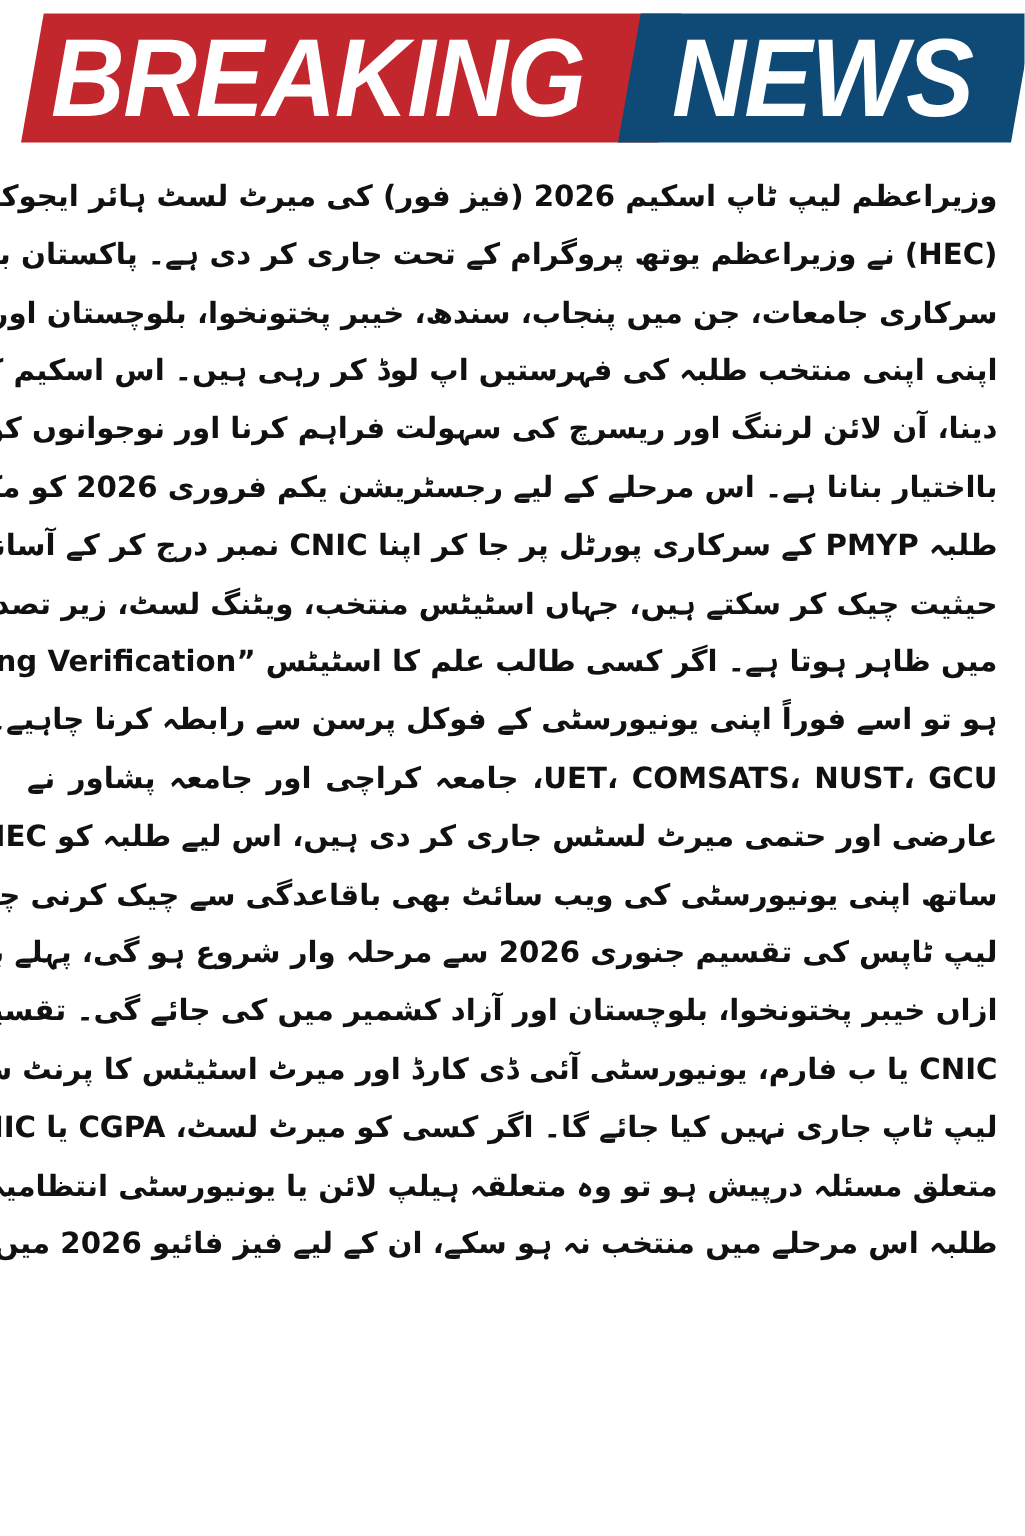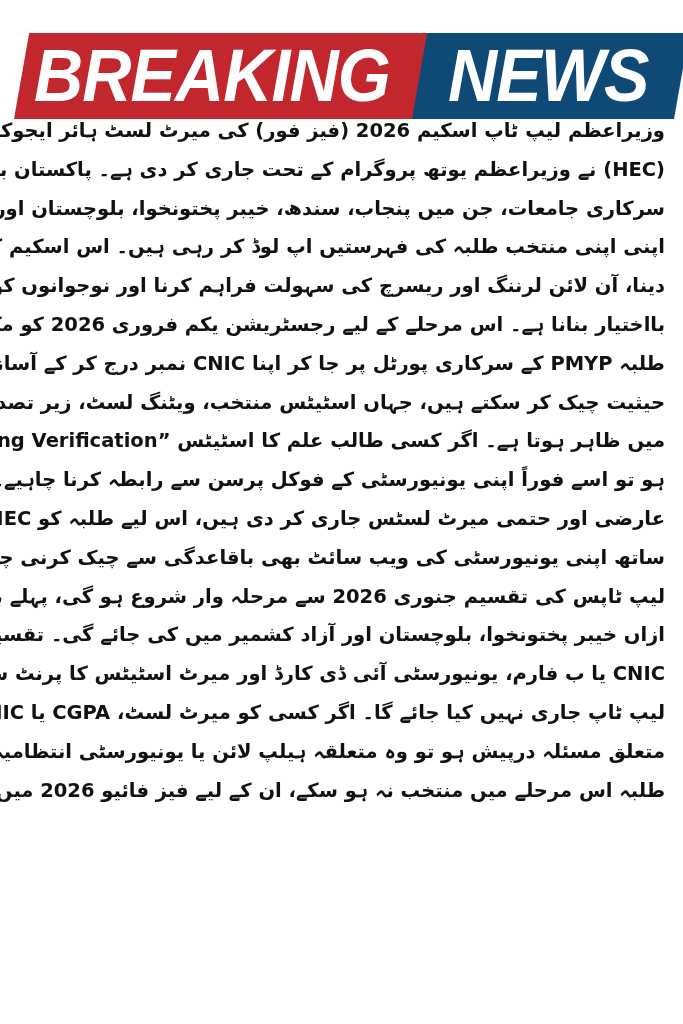--- a/index.html
+++ b/index.html
@@ -1,18 +1,18 @@
 <!DOCTYPE html>
 <html><head>
   <meta charset="utf-8">
   <style>
     html, body { margin: 0; padding: 0; background: #ffffff; }
     body { width: 683px; height: 1024px; overflow: hidden; position: relative;
            font-family: "DejaVu Sans", sans-serif; }
-    .banner { position: absolute; left: 0; top: 0; width: 683px; height: 100px; margin-top: 24px; }
+    .banner { position: absolute; left: 0; top: 0; width: 683px; height: 100px; }
     .banner-red { position: absolute; left: 14px; top: 9px; width: 425px; height: 86px;
                   background: #c1272d; transform: skewX(-10deg); transform-origin: bottom left; }
     .banner-blue { position: absolute; left: 412px; top: 9px; width: 262px; height: 86px;
                    background: #0e4a75; transform: skewX(-10deg); transform-origin: bottom left; }
     .banner-text { position: absolute; top: 12px; color: #ffffff; font-weight: bold; font-style: italic;
                    font-family: "Liberation Sans", sans-serif; font-size: 74px; line-height: 80px;
                    letter-spacing: -1px; transform: scaleX(0.92); transform-origin: left center; }
     .banner-text.breaking { left: 34px; }
     .banner-text.news { left: 448px; }
     .article { position: absolute; left: 18px; top: 112px; width: 647px; direction: rtl;
@@ -35,20 +35,21 @@
   <div class="line justify">وزیراعظم لیپ ٹاپ اسکیم 2026 (فیز فور) کی میرٹ لسٹ ہائر ایجوکیشن کمیشن</div>
   <div class="line justify">(HEC) نے وزیراعظم یوتھ پروگرام کے تحت جاری کر دی ہے۔ پاکستان بھر کی</div>
   <div class="line justify">سرکاری جامعات، جن میں پنجاب، سندھ، خیبر پختونخوا، بلوچستان اور آزاد کشمیر شامل ہیں،</div>
   <div class="line justify">اپنی اپنی منتخب طلبہ کی فہرستیں اپ لوڈ کر رہی ہیں۔ اس اسکیم کا مقصد ڈیجیٹل تعلیم کو فروغ</div>
   <div class="line justify">دینا، آن لائن لرننگ اور ریسرچ کی سہولت فراہم کرنا اور نوجوانوں کو جدید ٹیکنالوجی سے</div>
   <div class="line justify">بااختیار بنانا ہے۔ اس مرحلے کے لیے رجسٹریشن یکم فروری 2026 کو مکمل ہو چکی تھی،</div>
   <div class="line justify">طلبہ PMYP کے سرکاری پورٹل پر جا کر اپنا CNIC نمبر درج کر کے آسانی سے اپنی</div>
   <div class="line justify">حیثیت چیک کر سکتے ہیں، جہاں اسٹیٹس منتخب، ویٹنگ لسٹ، زیر تصدیق یا نا منتخب کی صورت</div>
   <div class="line justify">میں ظاہر ہوتا ہے۔ اگر کسی طالب علم کا اسٹیٹس ”Pending Verification“</div>
   <div class="line justify">ہو تو اسے فوراً اپنی یونیورسٹی کے فوکل پرسن سے رابطہ کرنا چاہیے۔ کئی جامعات جیسے کہ</div>
+  <div class="line justify">UET، COMSATS، NUST، GCU، جامعہ کراچی اور جامعہ پشاور نے</div>
   <div class="line justify">عارضی اور حتمی میرٹ لسٹس جاری کر دی ہیں، اس لیے طلبہ کو HEC پورٹل کے ساتھ</div>
   <div class="line">ساتھ اپنی یونیورسٹی کی ویب سائٹ بھی باقاعدگی سے چیک کرنی چاہیے۔</div>
   <div class="line justify">لیپ ٹاپس کی تقسیم جنوری 2026 سے مرحلہ وار شروع ہو گی، پہلے بڑے شہروں اور بعد</div>
   <div class="line justify">ازاں خیبر پختونخوا، بلوچستان اور آزاد کشمیر میں کی جائے گی۔ تقسیم کے دن طلبہ کو اصل</div>
   <div class="line justify">CNIC یا ب فارم، یونیورسٹی آئی ڈی کارڈ اور میرٹ اسٹیٹس کا پرنٹ ساتھ لانا ہو گا، ورنہ</div>
   <div class="line justify">لیپ ٹاپ جاری نہیں کیا جائے گا۔ اگر کسی کو میرٹ لسٹ، CGPA یا CNIC سے</div>
   <div class="line justify">متعلق مسئلہ درپیش ہو تو وہ متعلقہ ہیلپ لائن یا یونیورسٹی انتظامیہ سے رابطہ کر سکتا ہے۔ جو</div>
   <div class="line">طلبہ اس مرحلے میں منتخب نہ ہو سکے، ان کے لیے فیز فائیو 2026 میں متوقع ہے</div>
 </div>
 

